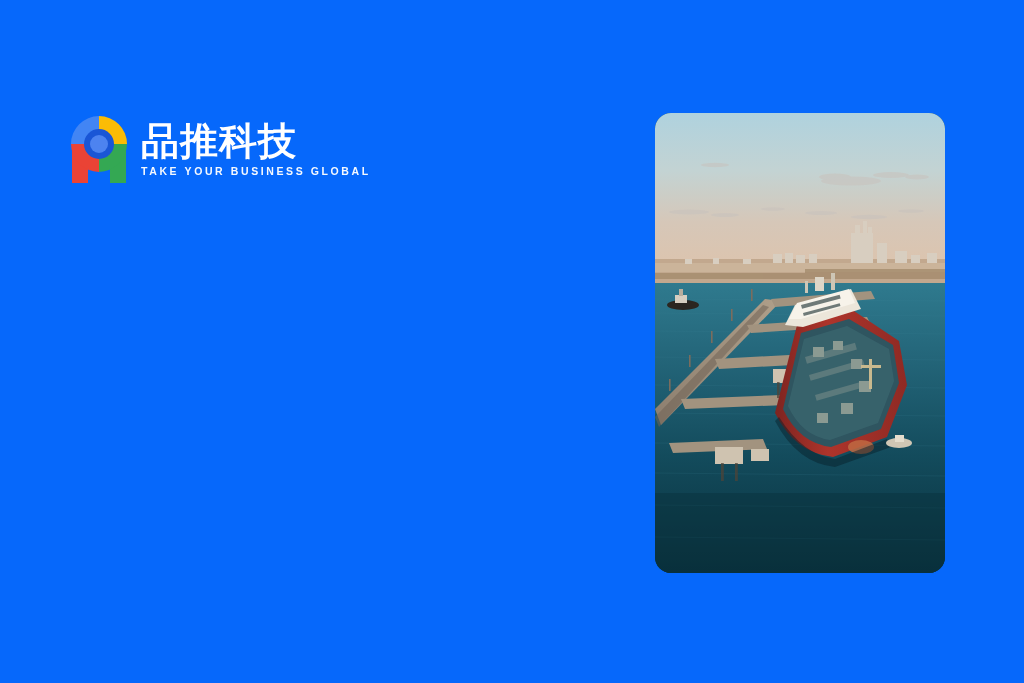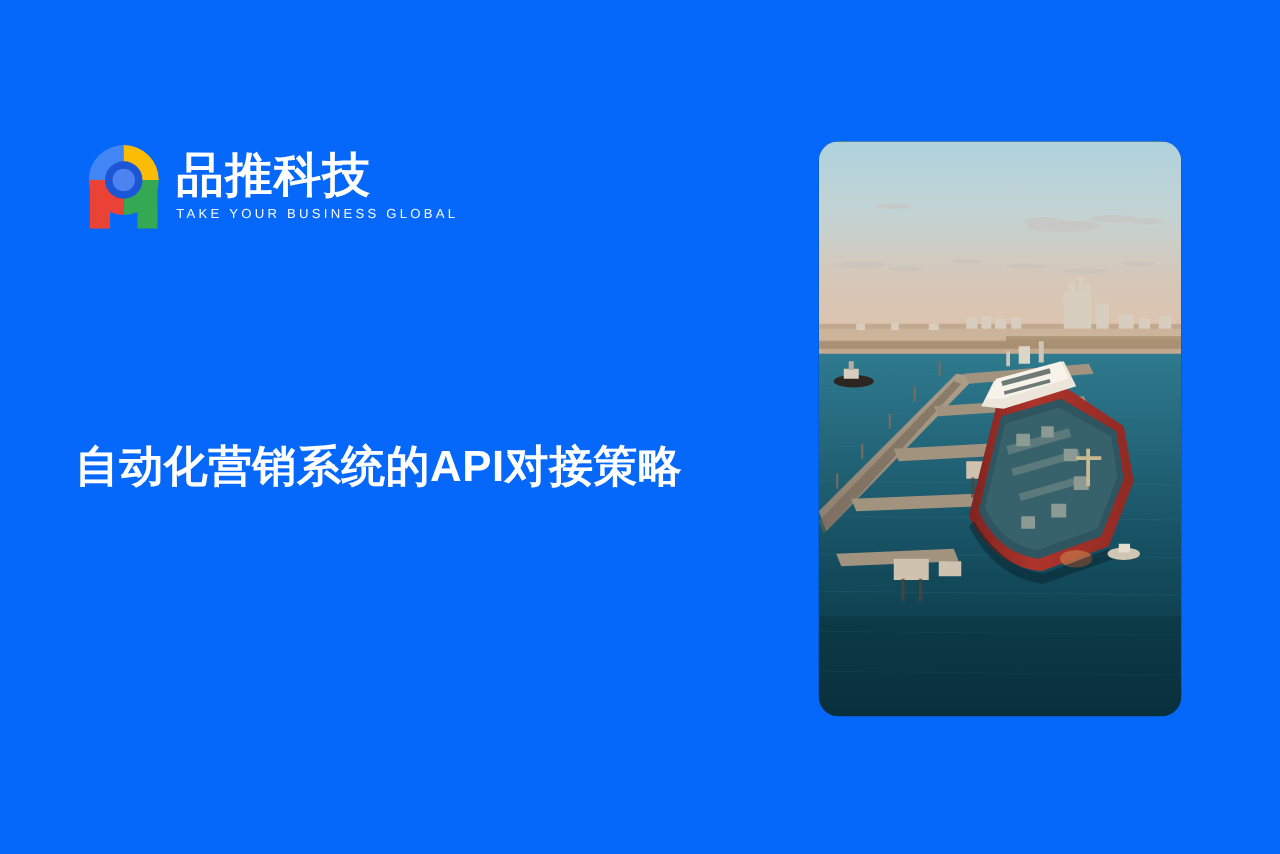--- a/index.html
+++ b/index.html
@@ -50,21 +50,21 @@
     font-size:38px;
     font-weight:700;
     line-height:1.05;
     letter-spacing:1px;
     white-space:nowrap;
   }
 
   .brand-tagline {
     color:#ffffff;
     font-size:10.5px;
-    font-weight:400;
+    font-weight:700;
     letter-spacing:2.6px;
     line-height:1;
     margin-top:4px;
     white-space:nowrap;
     opacity:0.96;
   }
 
   
   .headline {
     position:absolute;
@@ -124,21 +124,20 @@
       </svg>
     </div>
 
     <div class="brand-text">
       <div class="brand-name">品推科技</div>
       <div class="brand-tagline">TAKE YOUR BUSINESS GLOBAL</div>
     </div>
 
   </div>
 
-  <h1 class="headline">自动化营销系统的API对接策略</h1>
 
 
 </div>
 
 <div class="photo-card">
   <svg viewBox="0 0 290 460" xmlns="http://www.w3.org/2000/svg" aria-hidden="true">
     <defs>
       <linearGradient id="skyGrad" x1="0" y1="0" x2="0" y2="1">
         <stop offset="0%" stop-color="#afd2de"></stop>
         <stop offset="38%" stop-color="#c3d3d3"></stop>

